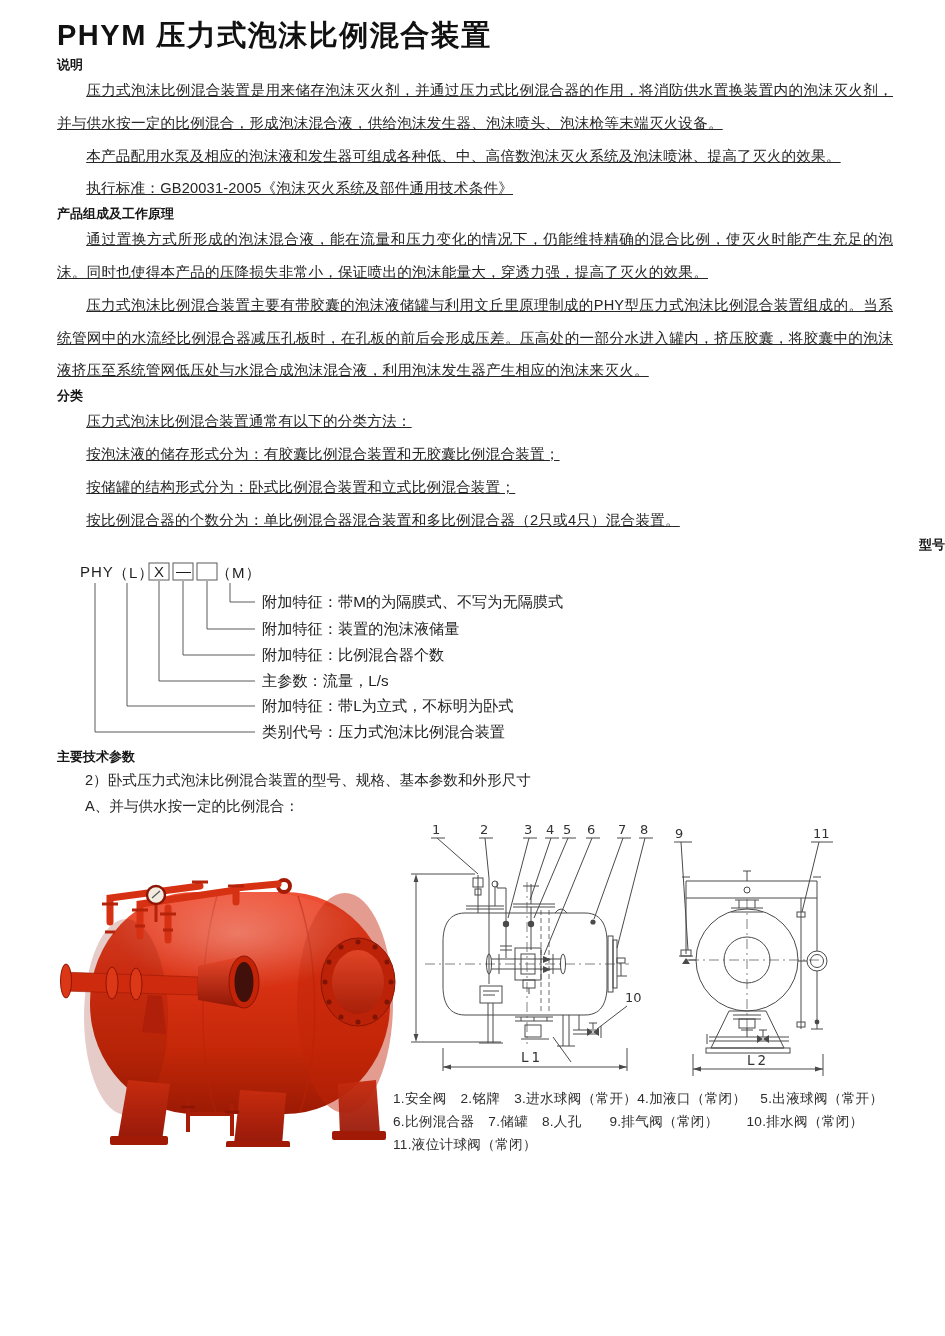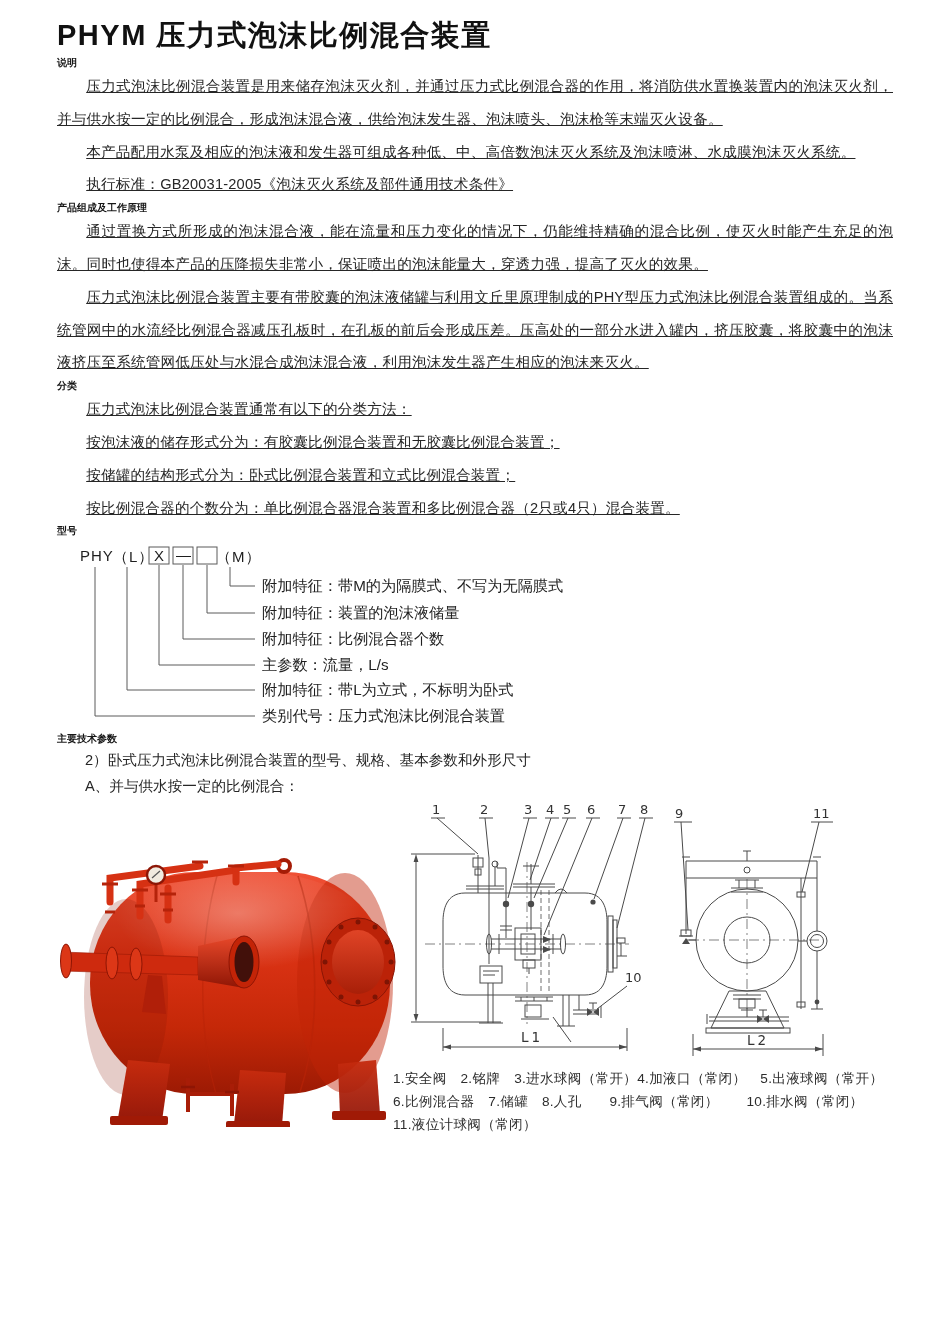--- a/index.html
+++ b/index.html
@@ -6,25 +6,25 @@
   body{
     width:945px;height:1336px;background:#ffffff;
     font-family:"Liberation Sans","DejaVu Sans",sans-serif;
     color:#1f1f1f;
   }
   .page{position:relative;width:945px;height:1336px;background:#fff;overflow:hidden;}
   .title{
     margin:0 0 0 57px;padding-top:16px;
     font-size:29px;font-weight:bold;letter-spacing:1.5px;color:#111;
   }
-  h2.sec{font-size:10px;font-weight:bold;margin:0 0 0 57px;color:#161616;}
+  h2.sec{font-size:13px;font-weight:bold;margin:0 0 0 57px;color:#161616;}
   .mt-desc{margin-top:31px;}
   .mt-principle{margin-top:20px;}
   .mt-class{margin-top:18px;}
-  .mt-model{margin-top:24px;}
+  .mt-model{margin-top:24px;text-align:right;}
   .mt-param{margin-top:14px;}
   p.body{
     font-size:14.6px;line-height:32.8px;margin:0 52px 0 57px;
     text-align:justify;color:#262626;letter-spacing:0.2px;text-decoration:underline;
   }
   p.indent{text-indent:2em;}
   p.param{font-size:14.6px;line-height:24px;margin:2px 52px 0 85px;color:#262626;}
   .model-svg{display:block;margin:2px 0 0 57px;}
   .model-svg text{fill:#1e1e1e;font-size:15.2px;font-family:"Liberation Sans","DejaVu Sans",sans-serif;}
   .model-svg .code{font-size:15px;letter-spacing:1px;}
@@ -38,21 +38,21 @@
 </head>
 <body>
 
 <div class="page">
 
   <h1 class="title">PHYM 压力式泡沫比例混合装置</h1>
 
   <section>
     <h2 class="sec mt-desc">说明</h2>
     <p class="body indent">压力式泡沫比例混合装置是用来储存泡沫灭火剂，并通过压力式比例混合器的作用，将消防供水置换装置内的泡沫灭火剂，并与供水按一定的比例混合，形成泡沫混合液，供给泡沫发生器、泡沫喷头、泡沫枪等末端灭火设备。</p>
-    <p class="body indent">本产品配用水泵及相应的泡沫液和发生器可组成各种低、中、高倍数泡沫灭火系统及泡沫喷淋、水成膜泡沫灭火系统。</p>
+    <p class="body indent">本产品配用水泵及相应的泡沫液和发生器可组成各种低、中、高倍数泡沫灭火系统及泡沫喷淋、提高了灭火的效果。</p>
     <p class="body indent">执行标准：GB20031-2005《泡沫灭火系统及部件通用技术条件》</p>
   </section>
 
   <section>
     <h2 class="sec mt-principle">产品组成及工作原理</h2>
     <p class="body indent">通过置换方式所形成的泡沫混合液，能在流量和压力变化的情况下，仍能维持精确的混合比例，使灭火时能产生充足的泡沫。同时也使得本产品的压降损失非常小，保证喷出的泡沫能量大，穿透力强，提高了灭火的效果。</p>
     <p class="body indent">压力式泡沫比例混合装置主要有带胶囊的泡沫液储罐与利用文丘里原理制成的PHY型压力式泡沫比例混合装置组成的。当系统管网中的水流经比例混合器减压孔板时，在孔板的前后会形成压差。压高处的一部分水进入罐内，挤压胶囊，将胶囊中的泡沫液挤压至系统管网低压处与水混合成泡沫混合液，利用泡沫发生器产生相应的泡沫来灭火。</p>
   </section>
 
   <section>

